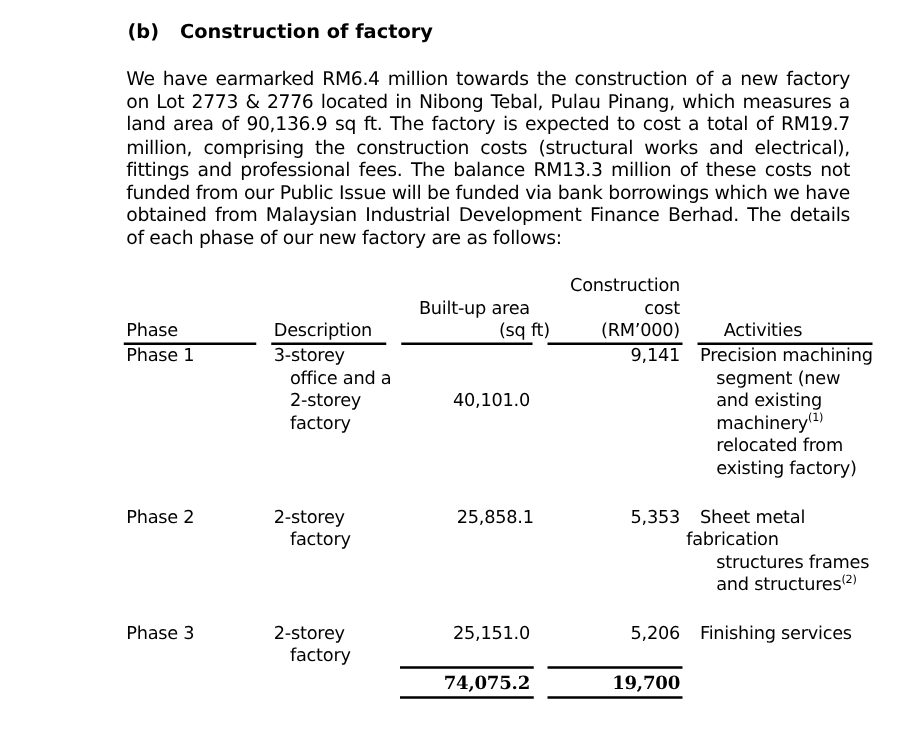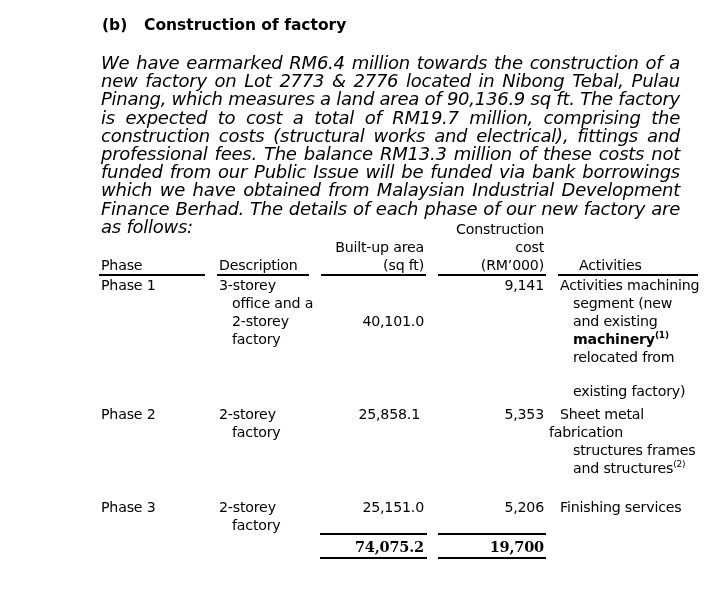--- a/index.html
+++ b/index.html
@@ -8,23 +8,22 @@
       font-family: "DejaVu Sans", sans-serif; color: #000;
       font-size: 14.2px;
     }
     .heading {
       position: absolute; top: 16px; left: 60px;
       font-weight: bold; font-size: 15.5px; white-space: nowrap; margin-left: 42px;
     }
     .heading .num { display: inline-block; width: 42px; }
     .para {
       position: absolute; top: 54px; left: 101px; width: 579px;
-      text-align: justify; line-height: 18.2px; font-size: 18px;
+      text-align: justify; line-height: 18.2px; font-size: 15px;
       letter-spacing: -0.25px;
-      font-style: italic;
     }
     .tbl { position: absolute; left: 0; top: 0; }
     .cell { position: absolute; white-space: nowrap; line-height: 18.2px; font-size: 14.2px; letter-spacing: -0.2px; }
     .hdr { font-weight: normal; }
     .right { text-align: right; }
     .rule { position: absolute; height: 1.5px; background: #000; }
     .indent { padding-left: 13px; }
     sup { font-size: 9px; line-height: 0; vertical-align: 6px; }
     .total { font-family: "DejaVu Serif", serif; font-weight: bold; font-size: 14.5px; }
   </style>
@@ -35,50 +34,50 @@
   <span class="num">(b)</span><span>Construction of factory</span>
 </div>
 
 <div class="para">We have earmarked RM6.4 million towards the construction of a new factory on Lot 2773 &amp; 2776 located in Nibong Tebal, Pulau Pinang, which measures a land area of 90,136.9 sq ft. The factory is expected to cost a total of RM19.7 million, comprising the construction costs (structural works and electrical), fittings and professional fees. The balance RM13.3 million of these costs not funded from our Public Issue will be funded via bank borrowings which we have obtained from Malaysian Industrial Development Finance Berhad. The details of each phase of our new factory are as follows:</div>
 
 <div class="tbl">
 
   <div class="cell hdr" style="left:101px; top:256px;">Phase</div>
   <div class="cell hdr" style="left:219px; top:256px;">Description</div>
   <div class="cell hdr right" style="left:300px; width:124px; top:238px;">Built-up area</div>
-  <div class="cell hdr right" style="left:300px; width:124px; top:256px;">(sq ft)</div>
+  <div class="cell hdr right" style="left:316px; width:124px; top:256px;">(sq ft)</div>
   <div class="cell hdr right" style="left:420px; width:124px; top:220px;">Construction</div>
   <div class="cell hdr right" style="left:420px; width:124px; top:238px;">cost</div>
   <div class="cell hdr right" style="left:420px; width:124px; top:256px;">(RM’000)</div>
   <div class="cell hdr" style="left:560px; top:256px;margin-left:19px;">Activities</div>
 
   <div class="rule" style="left:99px; width:106px; top:274px;"></div>
   <div class="rule" style="left:217px; width:92px; top:274px;"></div>
   <div class="rule" style="left:321px; width:105px; top:274px;"></div>
   <div class="rule" style="left:438px; width:108px; top:274px;"></div>
   <div class="rule" style="left:558px; width:140px; top:274px;"></div>
 
   <div class="cell" style="left:101px; top:276px;">Phase 1</div>
   <div class="cell" style="left:219px; top:276px;">3-storey</div>
   <div class="cell indent" style="left:219px; top:294px;">office and a</div>
   <div class="cell indent" style="left:219px; top:312px;">2-storey</div>
   <div class="cell indent" style="left:219px; top:330px;">factory</div>
   <div class="cell right" style="left:300px; width:124px; top:280px;margin-top:32px;">40,101.0</div>
   <div class="cell right" style="left:420px; width:124px; top:276px;">9,141</div>
-  <div class="cell" style="left:560px; top:276px;">Activities machining</div>
+  <div class="cell" style="left:560px; top:276px;">Precision machining</div>
   <div class="cell indent" style="left:560px; top:294px;">segment (new</div>
   <div class="cell indent" style="left:560px; top:312px;">and existing</div>
-  <div class="cell indent" style="left:560px; top:330px;font-weight:bold;"><span>machinery</span><sup>(1)</sup></div>
+  <div class="cell indent" style="left:560px; top:330px;"><span>machinery</span><sup>(1)</sup></div>
   <div class="cell indent" style="left:560px; top:348px;">relocated from</div>
-  <div class="cell indent" style="left:560px; top:366px;margin-top:16px;">existing factory)</div>
+  <div class="cell indent" style="left:560px; top:366px;">existing factory)</div>
 
   <div class="cell" style="left:101px; top:405px;">Phase 2</div>
   <div class="cell" style="left:219px; top:405px;">2-storey</div>
   <div class="cell indent" style="left:219px; top:423px;">factory</div>
-  <div class="cell right" style="left:296px; width:124px; top:405px;text-align:right;">25,858.1</div>
+  <div class="cell right" style="left:303px; width:124px; top:405px;text-align:right;">25,858.1</div>
   <div class="cell right" style="left:420px; width:124px; top:405px;">5,353</div>
   <div class="cell" style="left:560px; top:405px;">Sheet metal</div>
   <div class="cell indent" style="left:536px; top:423px;">fabrication</div>
   <div class="cell indent" style="left:560px; top:441px;">structures frames</div>
   <div class="cell indent" style="left:560px; top:459px;"><span>and structures</span><sup>(2)</sup></div>
 
   <div class="cell" style="left:101px; top:498px;">Phase 3</div>
   <div class="cell" style="left:219px; top:498px;">2-storey</div>
   <div class="cell indent" style="left:219px; top:516px;">factory</div>
   <div class="cell right" style="left:300px; width:124px; top:498px;">25,151.0</div>

